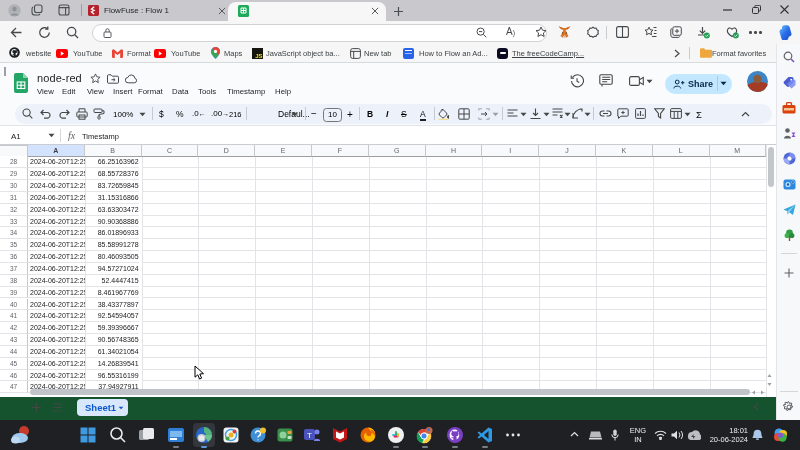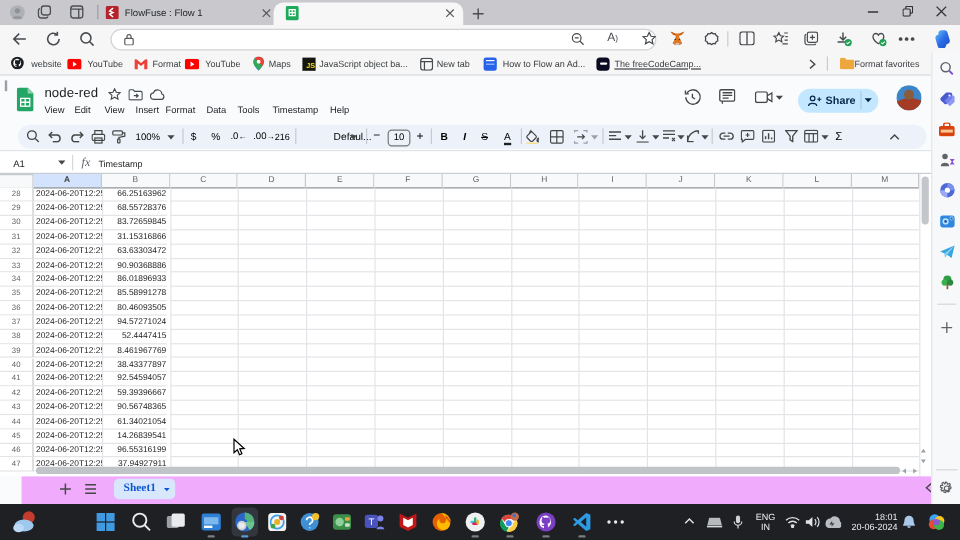--- a/index.html
+++ b/index.html
@@ -742,21 +742,21 @@
     </svg>
     <div class="abs" style="left:30px;top:243px;width:720px;height:5.5px;background:#c0c3c7;border-radius:3px;"></div>
     <svg class="abs" style="left:751px;top:244px" width="5" height="5" viewBox="0 0 5 5">
       <path d="M4 0.5 L1 2.5 L4 4.5Z" fill="#9aa0a6"></path>
     </svg>
     <svg class="abs" style="left:760px;top:244px" width="5" height="5" viewBox="0 0 5 5">
       <path d="M1 0.5 L4 2.5 L1 4.5Z" fill="#9aa0a6"></path>
     </svg>
   </div>
 
-<div class="abs" style="left:18px;top:397px;width:776px;height:23px;background:#f0abfc;font-family:Liberation Serif, serif;">
+<div class="abs" style="left:0;top:397px;width:776px;height:23px;background:#14532d;">
   <svg class="ic" style="left:31px;top:5px" width="11" height="11" viewBox="0 0 11 11" stroke="#444746" stroke-width="1.2">
     <path d="M5.5 1 v9 M1 5.5 h9"></path>
   </svg>
   <svg class="ic" style="left:52px;top:5px" width="11" height="11" viewBox="0 0 11 11" stroke="#444746" stroke-width="1.2">
     <path d="M1 2 h9 M1 5.5 h9 M1 9 h9"></path>
   </svg>
   <div class="abs" style="left:77px;top:2px;width:51px;height:17px;background:#d9e7fd;border-radius:4px;">
     <div class="abs" style="left:8px;top:3px;font-size:9.5px;font-weight:bold;color:#0b57d0;">Sheet1</div>
     <svg class="ic" style="left:41px;top:6.5px" width="6" height="4" viewBox="0 0 7 5" fill="#0b57d0">
         <path d="M0.5 0.8 L3.5 4.2 L6.5 0.8 Z"></path>

